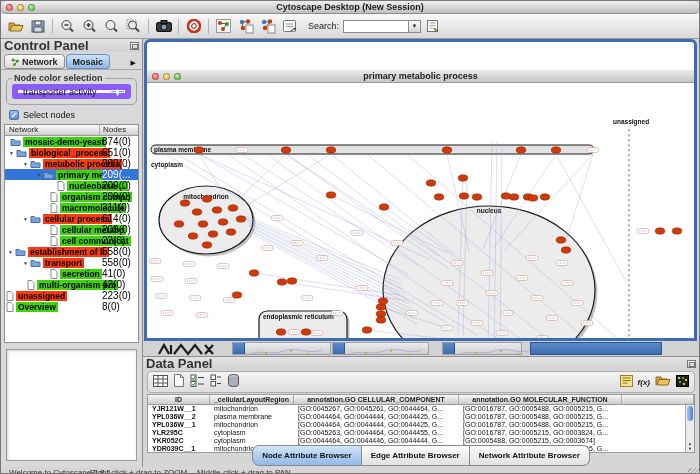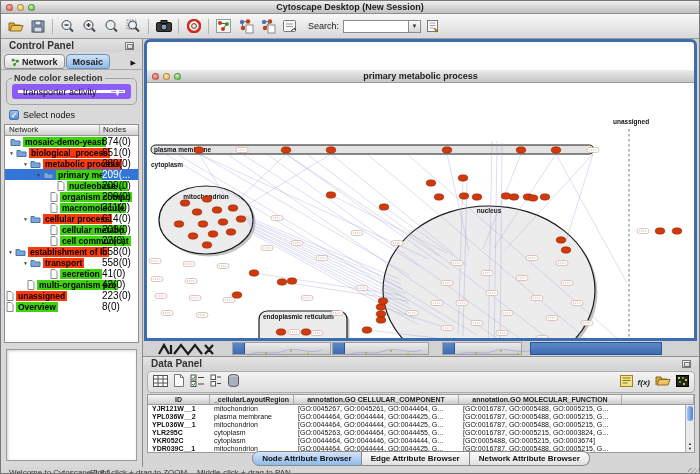--- a/index.html
+++ b/index.html
@@ -1,41 +1,41 @@
 <!DOCTYPE html>
 <html><head>
 <meta charset="utf-8">
 <style>
   html,body{margin:0;padding:0;}
   body{font-family:"Liberation Sans",sans-serif;background:#888;}
   *{box-sizing:border-box;}
   .app{width:700px;height:474px;position:relative;background:#d6d6d6;overflow:hidden;border:1px solid #777;}
 
   
-  .titlebar{height:13px;background:linear-gradient(#efefef,#bfbfbf);border-bottom:1px solid #8e8e8e;position:relative;}
+  .titlebar{height:13px;background:linear-gradient(#efefef,#bfbfbf);border-bottom:1px solid #8e8e8e;position:relative;border-radius:6px;}
   .title{font-size:9px;line-height:12px;text-align:center;color:#1d1d1d;font-weight:bold;}
   .lights{position:absolute;left:5px;top:3px;display:flex;gap:4px;}
   .light{width:7px;height:7px;border-radius:50%;border:1px solid rgba(0,0,0,.3);}
   .light.red{background:radial-gradient(circle at 35% 30%,#ffb0a8,#f2574a);}
   .light.yellow{background:radial-gradient(circle at 35% 30%,#ffe9a8,#f3b443);}
   .light.green{background:radial-gradient(circle at 35% 30%,#c8f3b0,#51bd3f);}
 
   
   .toolbar{height:25px;background:linear-gradient(#f8f8f8,#d8d8d8);border-bottom:1px solid #9b9b9b;display:flex;align-items:center;padding:0 4px;gap:1px;}
   .tbtn{width:21px;height:18px;display:flex;align-items:center;justify-content:center;cursor:default;}
   .tsep{width:1px;height:15px;background:#b5b5b5;margin:0 3px;}
   .search-label{font-size:9px;margin:0 3px 0 7px;color:#222;}
   .search-combo{display:flex;width:78px;height:13px;background:#fff;border:1px solid #8a8a8a;}
   .search-input{flex:1;border:none;outline:none;font-size:9px;padding:0 2px;min-width:0;font-family:"Liberation Sans",sans-serif;}
   .combo-arrow{width:12px;border-left:1px solid #8a8a8a;background:linear-gradient(#fdfdfd,#d5d5d5);font-size:6px;display:flex;align-items:center;justify-content:center;color:#333;}
 
   
   .main{display:flex;height:428px;}
   .control-panel{width:142px;background:#d9d9d9;border-right:1px solid #8d8d8d;display:flex;flex-direction:column;}
-  .panel-header{height:13px;display:flex;align-items:center;padding:0 8px;font-size:10px;font-weight:bold;color:#333;justify-content:space-between;background:linear-gradient(#e3e3e3,#d2d2d2);gap:37px;}
+  .panel-header{height:13px;display:flex;align-items:center;padding:0 3px;font-size:13px;font-weight:bold;color:#333;justify-content:space-between;background:linear-gradient(#e3e3e3,#d2d2d2);gap:37px;}
   .float-btn{width:9px;height:8px;border:1px solid #777;background:linear-gradient(#fafafa,#ccc);position:relative;}
   .float-btn:after{content:"";position:absolute;left:1px;top:1px;width:4px;height:3px;border:1px solid #777;}
 
   .cp-tabs{display:flex;align-items:flex-end;height:18px;padding:0 3px;gap:1px;border-bottom:1px solid #a8a8a8;}
   .cp-tab{height:15px;border:1px solid #8f8f8f;border-radius:4px 4px 3px 3px;font-size:9px;font-weight:bold;display:flex;align-items:center;gap:3px;padding:0 6px;background:linear-gradient(#fcfcfc,#d9d9d9);color:#222;}
   .cp-tab.selected{background:linear-gradient(#cfe2f7,#8fb9e8);border-color:#6a8fbd;}
   .cp-tab-more{margin-left:auto;font-size:7px;color:#111;padding:0 3px 2px 0;}
 
   .groupbox{margin:3px 5px 1px;border:1px solid #a3a3a3;border-radius:5px;padding:1px 5px 5px;}
   .groupbox legend{font-size:9px;font-weight:bold;color:#333;padding:0 2px;}
@@ -91,21 +91,21 @@
   .c2{width:165px;flex:none;}
   .c3{width:163px;flex:none;}
   .c4{flex:1;}
   .trow{display:flex;height:8px;font-size:7px;align-items:center;color:#111;}
   .tcell{overflow:hidden;white-space:nowrap;padding-left:4px;height:8px;line-height:8px;}
   .tcell.c0{font-weight:bold;}
   .dp-scroll{position:absolute;right:0;top:10px;bottom:0;width:9px;border-left:1px solid #ababab;background:#eaeaea;}
   .dp-thumb{position:absolute;top:1px;left:1px;width:6px;height:15px;border-radius:3px;background:linear-gradient(90deg,#a6c8f4,#4a7fd2);}
   .dp-arrows{position:absolute;bottom:1px;left:0;right:0;font-size:4px;text-align:center;line-height:5px;color:#222;}
   .dp-tabs{position:absolute;bottom:1px;left:0;right:0;display:flex;justify-content:center;}
-  .dp-tab{height:15px;font-size:8px;padding:0 9px;border:1px solid #8a8a8a;background:linear-gradient(#fdfdfd,#e1e1e1);display:flex;align-items:center;color:#111;font-weight:bold;}
+  .dp-tab{height:21px;font-size:8px;padding:0 9px;border:1px solid #8a8a8a;background:linear-gradient(#fdfdfd,#e1e1e1);display:flex;align-items:center;color:#111;font-weight:bold;}
   .dp-tab:first-child{border-radius:7px 0 0 7px;}
   .dp-tab:last-child{border-radius:0 7px 7px 0;}
   .dp-tab + .dp-tab{border-left:none;}
   .dp-tab.selected{background:linear-gradient(#d3e5f9,#8fbae9);}
 
   
   .statusbar{height:12px;position:relative;font-size:8px;color:#333;background:#d6d6d6;}
   .statusbar span{position:absolute;top:1px;white-space:nowrap;}
   .st-left{left:8px;}
   .st-center{left:89px;}

